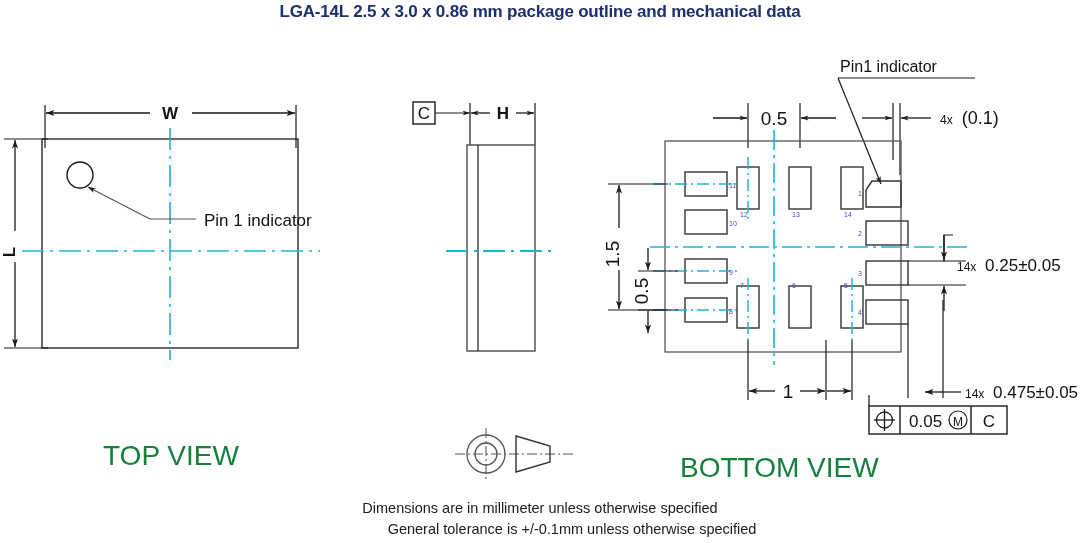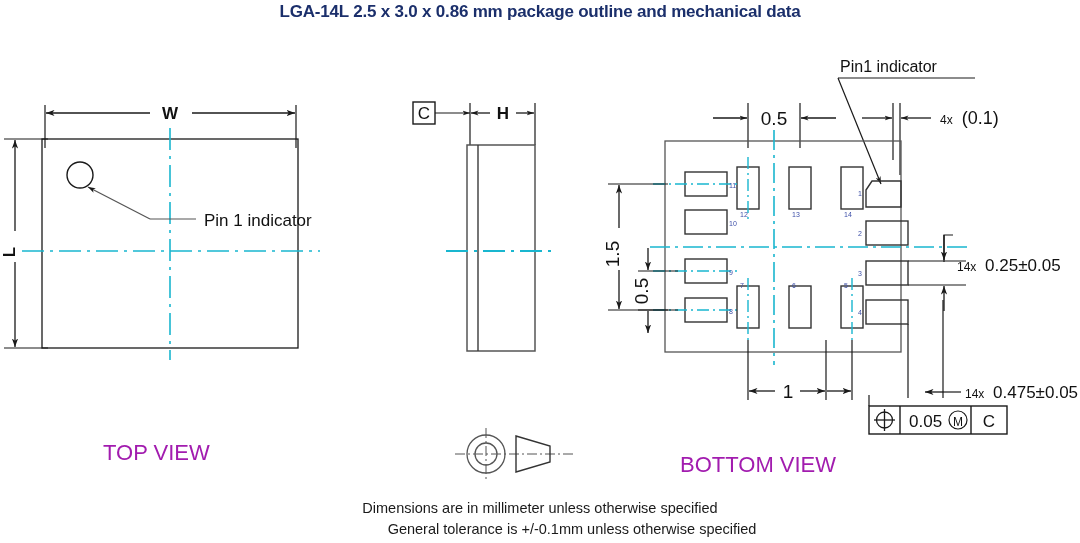--- a/index.html
+++ b/index.html
@@ -30,22 +30,22 @@
     color: #1b2f6b;
     letter-spacing: -0.2px;
     white-space: nowrap;
   }
   svg.canvas {
     position: absolute;
     left: 0; top: 0;
   }
   .viewlabel {
     position: absolute;
-    font-size: 22px;
-    color: #a21caf;
+    font-size: 28px;
+    color: #15803d;
     font-family: "Liberation Sans", sans-serif;
     white-space: nowrap;
   }
   .footer {
     position: absolute;
     left: 0;
     width: 1080px;
     text-align: center;
     font-size: 14.5px;
     color: #1a1a1a;

